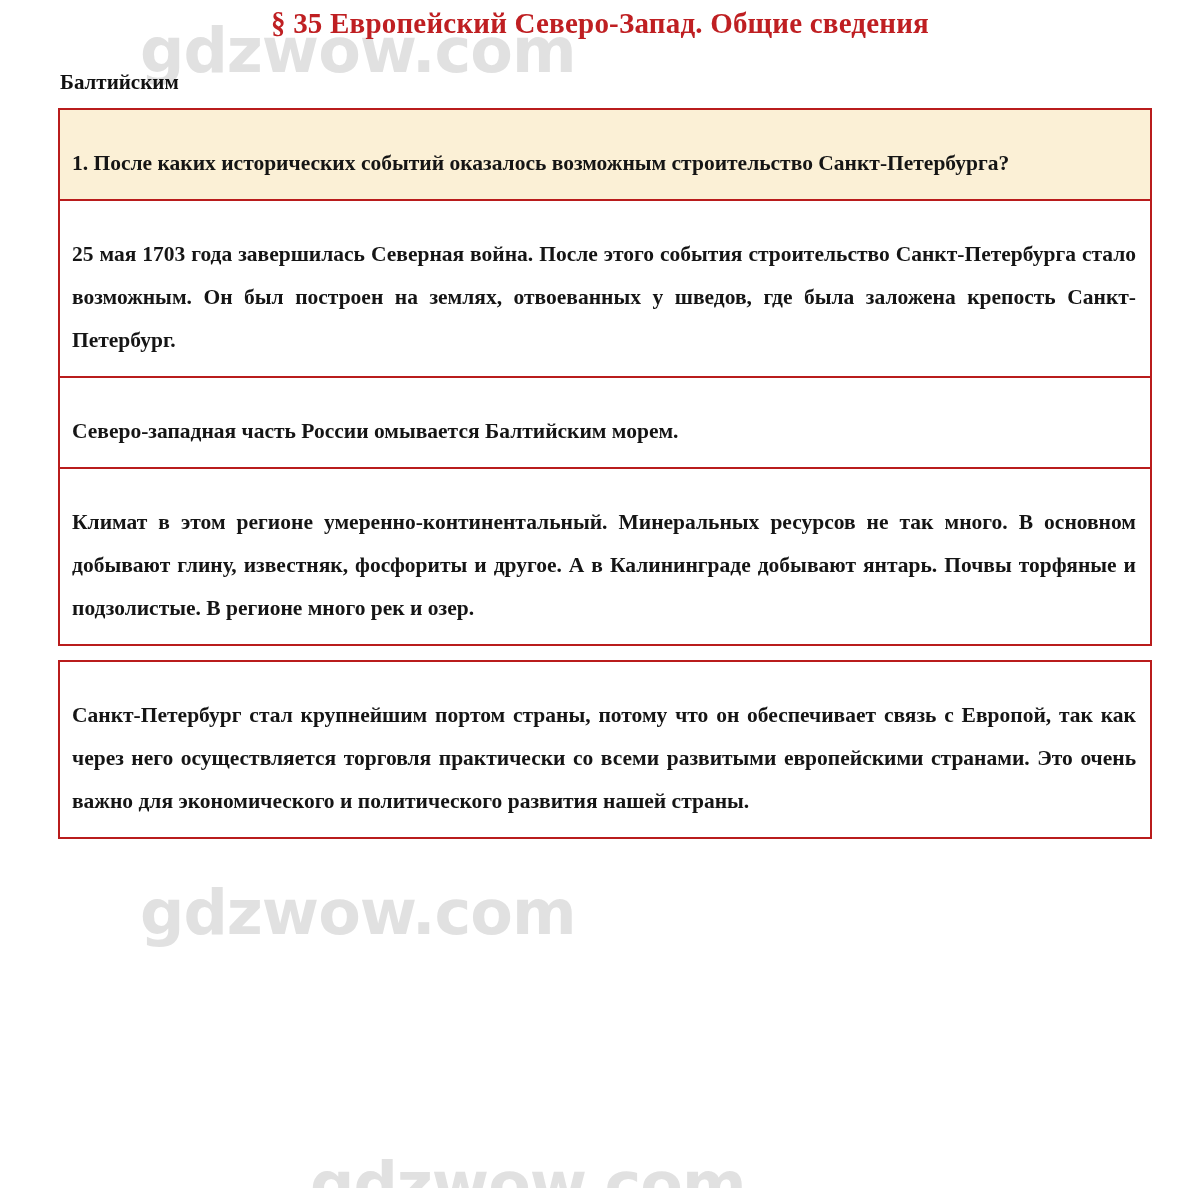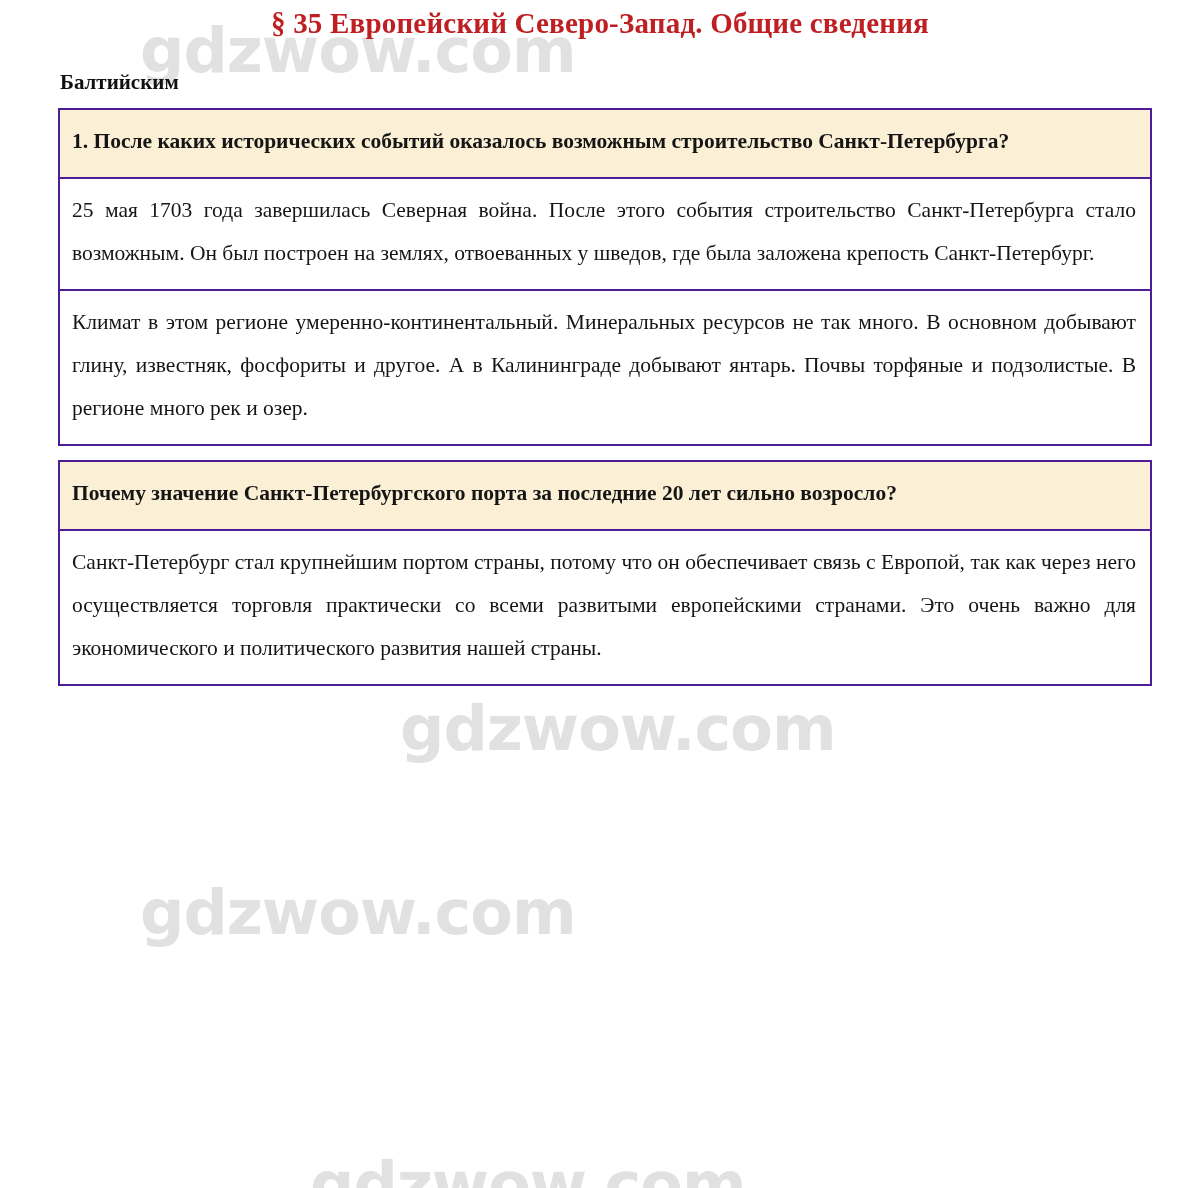--- a/index.html
+++ b/index.html
@@ -73,43 +73,43 @@
 
   .qa-table {
     margin: 14px 0 0 58px;
     width: 1094px;
     border-collapse: collapse;
     border: 2px solid #3b3b3b;
     background: #ffffff;
     table-layout: fixed;
   }
   .qa-table tr td {
-    border: 2px solid #4c1d95;
-    padding: 10px 14px 14px 12px;
+    border: 2px solid #b91c1c;
+    padding: 32px 14px 14px 12px;
     vertical-align: top;
   }
   .qa-table tr.q td {
     background: #fbf0d6;
     font-weight: bold;
   }
   .qa-table tr.a td {
     background: #ffffff;
     font-weight: normal;
   }
   .cell-text {
     font-size: 21.5px;
     line-height: 43px;
     text-align: justify;
     text-justify: inter-word;
     color: #151515;
     margin: 0;
     hyphens: none;
   }
   tr.q .cell-text { text-align: justify; }
-  tr.a .cell-text { text-align: justify; }
+  tr.a .cell-text { text-align: justify; font-weight: bold; }
   .cell-text.single-line { text-align: left; }
 </style>
 </head>
 <body>
 
 <div class="watermark-layer">
   <div class="watermark wm1">gdzwow.com</div>
   <div class="watermark wm2">gdzwow.com</div>
   <div class="watermark wm3">gdzwow.com</div>
   <div class="watermark wm4">gdzwow.com</div>
@@ -130,34 +130,34 @@
           <p class="cell-text">1. После каких исторических событий оказалось возможным строительство Санкт-Петербурга?</p>
         </td>
       </tr>
       <tr class="a">
         <td>
           <p class="cell-text">25 мая 1703 года завершилась Северная война. После этого события строительство Санкт-Петербурга стало возможным. Он был построен на землях, отвоеванных у шведов, где была заложена крепость Санкт-Петербург.</p>
         </td>
       </tr>
       <tr class="a">
         <td>
+          <p class="cell-text single-line">Северо-западная часть России омывается Балтийским морем.</p>
+        </td>
+      </tr>
+      <tr class="a">
+        <td>
           <p class="cell-text">Климат в этом регионе умеренно-континентальный. Минеральных ресурсов не так много. В основном добывают глину, известняк, фосфориты и другое. А в Калининграде добывают янтарь. Почвы торфяные и подзолистые. В регионе много рек и озер.</p>
         </td>
       </tr>
     </tbody>
   </table>
 
 
   <table class="qa-table">
     <tbody>
-      <tr class="q">
-        <td>
-          <p class="cell-text">Почему значение Санкт-Петербургского порта за последние 20 лет сильно возросло?</p>
-        </td>
-      </tr>
       <tr class="a">
         <td>
           <p class="cell-text">Санкт-Петербург стал крупнейшим портом страны, потому что он обеспечивает связь с Европой, так как через него осуществляется торговля практически со всеми развитыми европейскими странами. Это очень важно для экономического и политического развития нашей страны.</p>
         </td>
       </tr>
     </tbody>
   </table>
 
 </div>
 

